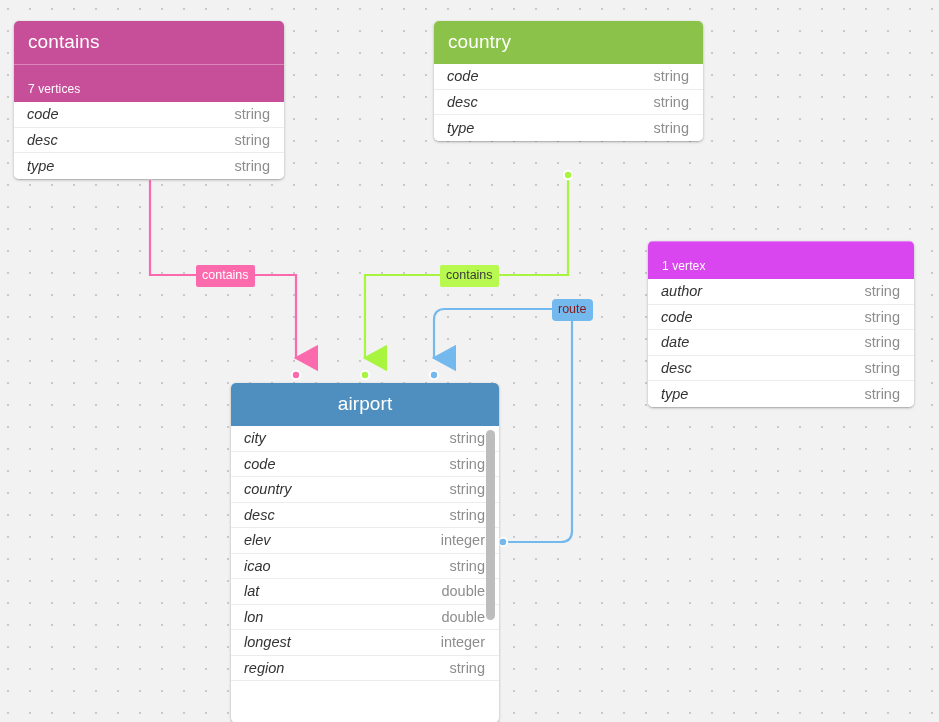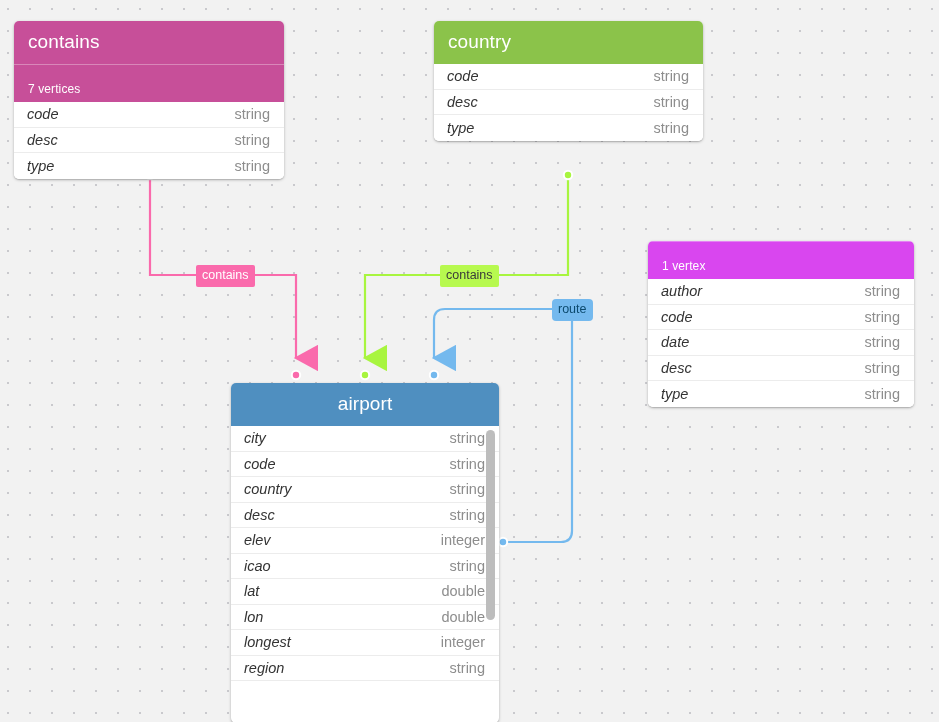--- a/index.html
+++ b/index.html
@@ -142,21 +142,21 @@
   .lbl-contains-green {
     left: 440px;
     top: 265px;
     background: #b7f94f;
     color: #3a3a3a;
   }
   .lbl-route {
     left: 552px;
     top: 299px;
     background: #74b9ee;
-    color: #0c4a6e;
+    color: #7f1d1d;
     border-radius: 4px;
   }
 </style>
 </head>
 <body>
 
 <div id="canvas">
 
   <svg id="edge-layer" viewBox="0 0 939 722" width="939" height="722">
     <defs>

